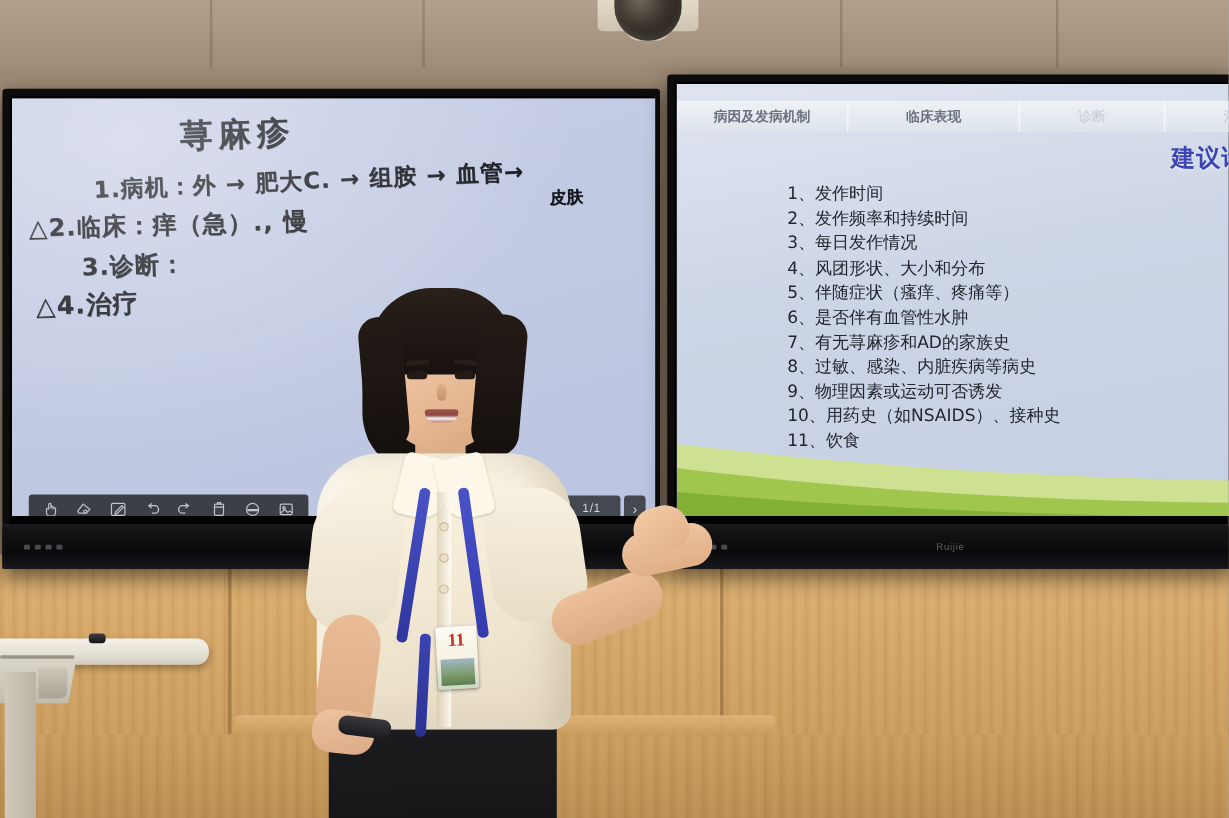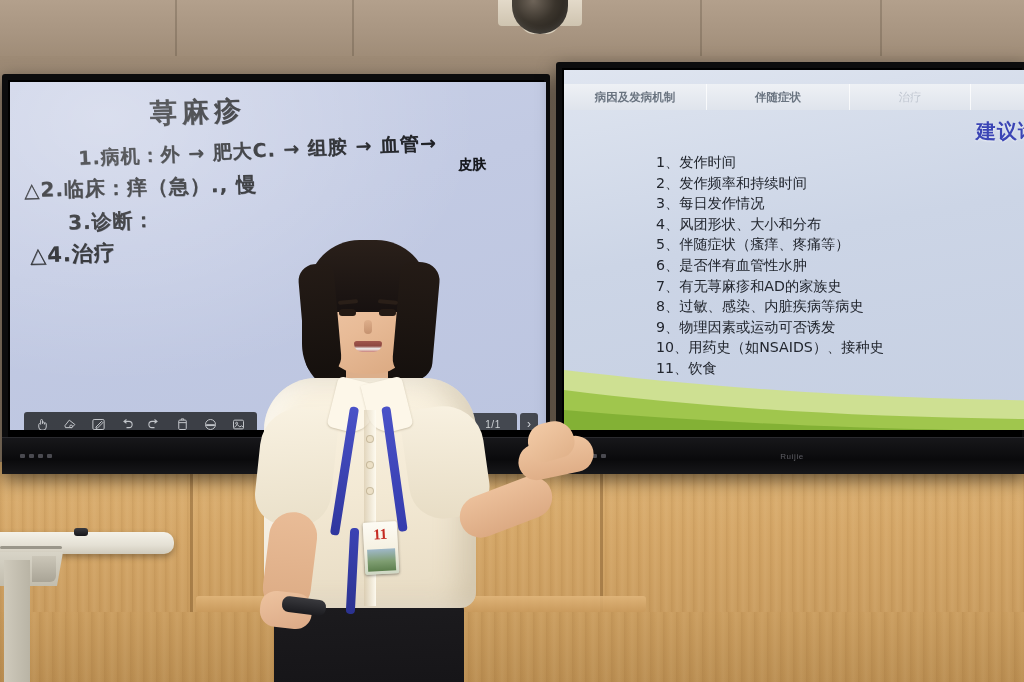--- a/index.html
+++ b/index.html
@@ -284,21 +284,22 @@
     </div>
   </div>
 
   <div class="display" id="disp-right">
     <div class="bezel-in"></div>
 
     <div id="slide">
       <div id="slide-inner">
         <div class="tabbar">
           <span class="tab t-strong" style="width:118px">病因及发病机制</span>
-          <span class="tab t-strong" style="width:118px">伴随症状</span>
+          <span class="tab t-strong" style="width:118px">临床表现</span>
+          <span class="tab t-on" style="width:96px">诊断</span>
           <span class="tab t-on" style="width:96px">治疗</span>
 
         </div>
 
         <div class="slide-title">建议询问的21个问题</div>
 
         <div class="qcols">
           <div class="qcol c1">
             <div class="qitem">1、发作时间</div>
             <div class="qitem">2、发作频率和持续时间</div>

